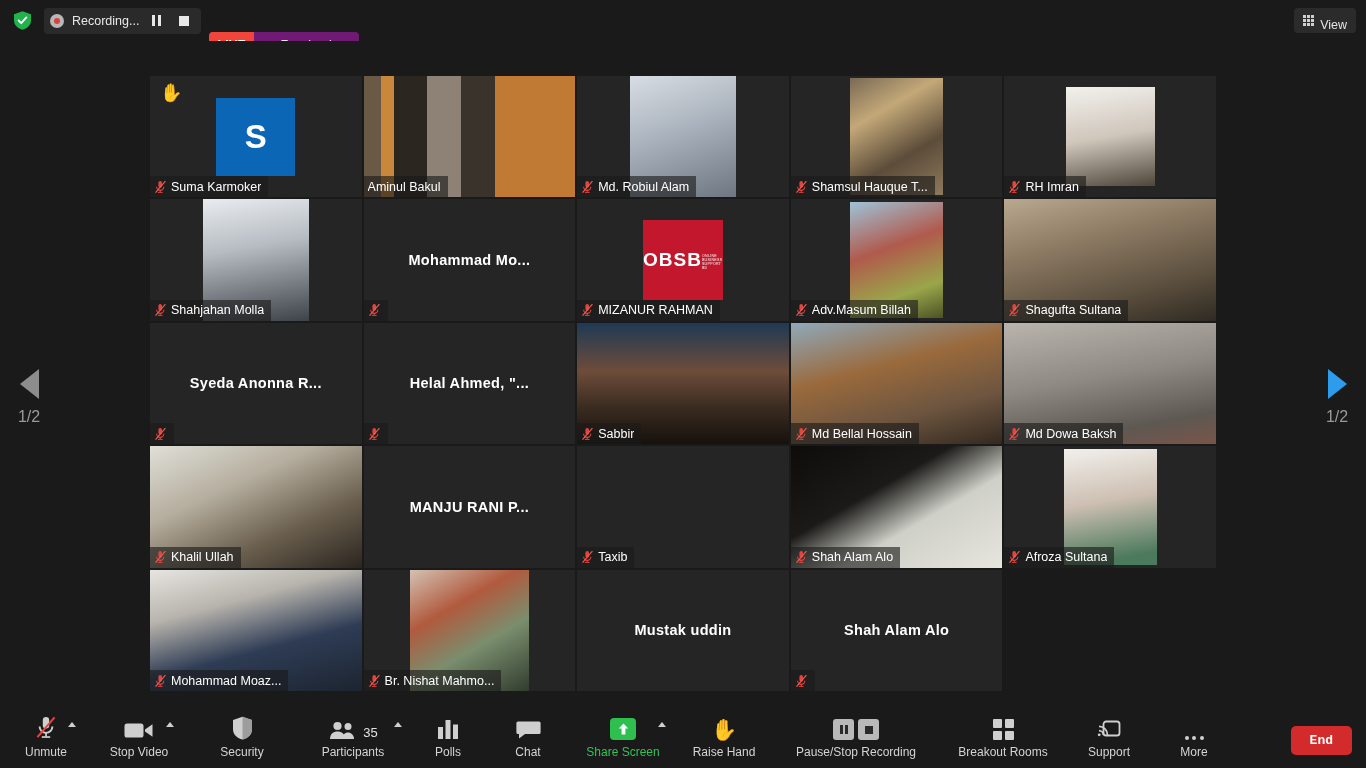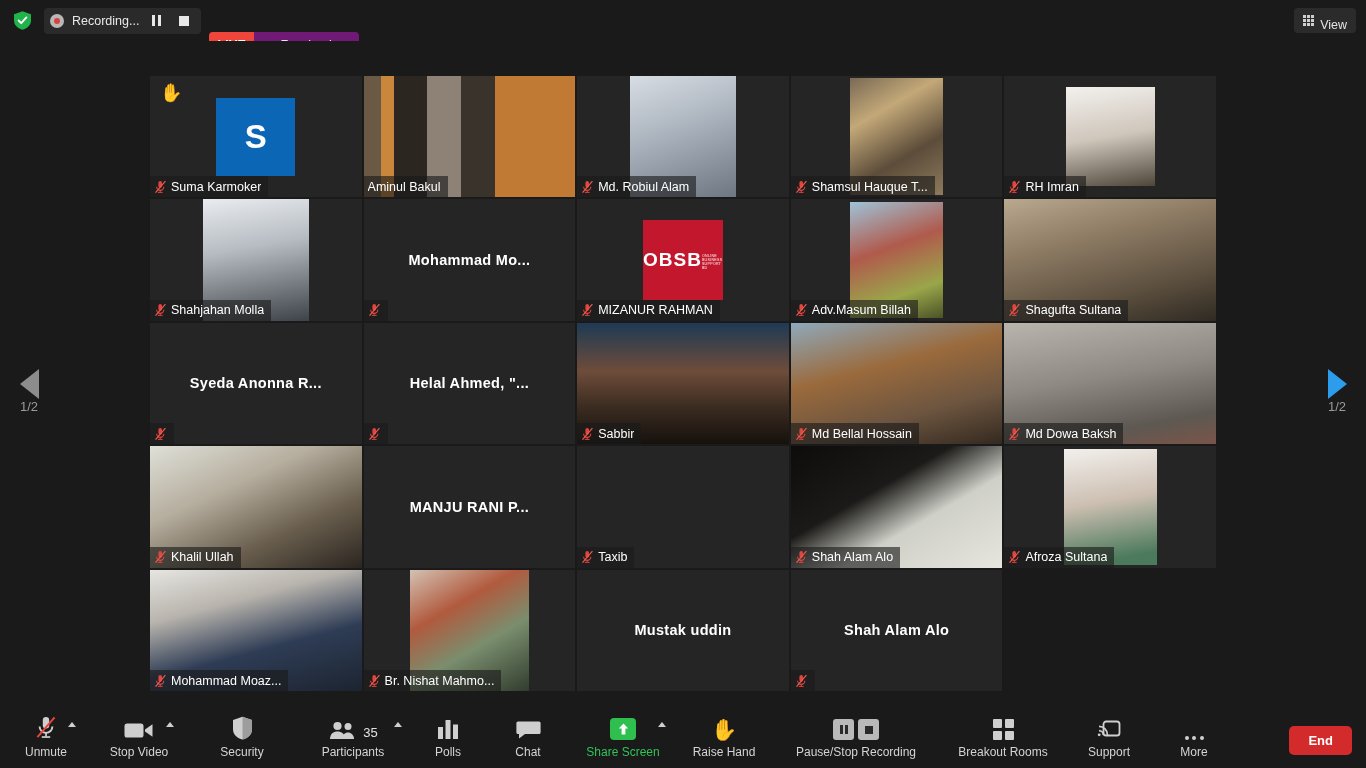--- a/index.html
+++ b/index.html
@@ -111,21 +111,21 @@
   .logo-obsb .ls { font-size: 3.6px; letter-spacing: .3px; margin-top: 3px; }
 
   
   .pagenav { position: absolute; width: 52px; text-align: center; top: 328px; }
   .pagenav.left { left: 3px; } .pagenav.right { right: 3px; }
   .tri { width: 0; height: 0; margin: 0 auto; }
   .tri.l { border-top: 15px solid transparent; border-bottom: 15px solid transparent;
     border-right: 19px solid #8d8d8d; }
   .tri.r { border-top: 15px solid transparent; border-bottom: 15px solid transparent;
     border-left: 19px solid #2d9cec; }
-  .pagenum { color: #9a9a9a; font-size: 13px; }
+  .pagenum { color: #9a9a9a; font-size: 16px; margin-top: 9px; }
 
   
   .toolbar {
     position: absolute; left: 0; bottom: 0; width: 1366px; height: 62px;
     background: #1a1a1a; display: flex; align-items: flex-start;
   }
   .tb-item {
     position: relative; display: flex; flex-direction: column;
     align-items: center; justify-content: flex-start;
     padding-top: 9px; cursor: pointer; height: 62px;
@@ -136,21 +136,21 @@
   .caret-up {
     position: absolute; right: -2px; top: 16px;
     width: 0; height: 0; border-left: 4.5px solid transparent;
     border-right: 4.5px solid transparent; border-bottom: 5px solid #cfcfcf;
   }
   .pcount { color: #e2e2e2; font-size: 13px; margin-left: 5px; }
   .end-btn {
     position: absolute; right: 14px; top: 20px;
     background: #d32b2b; color: #fff; font-size: 13px; font-weight: bold;
     border-radius: 5px; padding: 7px 19px; cursor: pointer; border: none;
-    font-family: Liberation Sans, sans-serif;
+    font-family: Liberation Mono, monospace;
   }
   .dots3 { display: flex; gap: 3.5px; align-items: center; }
   .dots3 i { width: 4px; height: 4px; border-radius: 50%; background: #cfcfcf; display: block; }
   .sq4 { display: grid; grid-template-columns: repeat(2, 9px); grid-template-rows: repeat(2, 9px); gap: 3px; }
   .sq4 i { background: #cfcfcf; display: block; border-radius: 1px; }
   .share-sq {
     width: 26px; height: 22px; background: #2fbf4f; border-radius: 4px;
     display: flex; align-items: center; justify-content: center;
   }
   .recbtn2 { display: flex; gap: 4px; }

